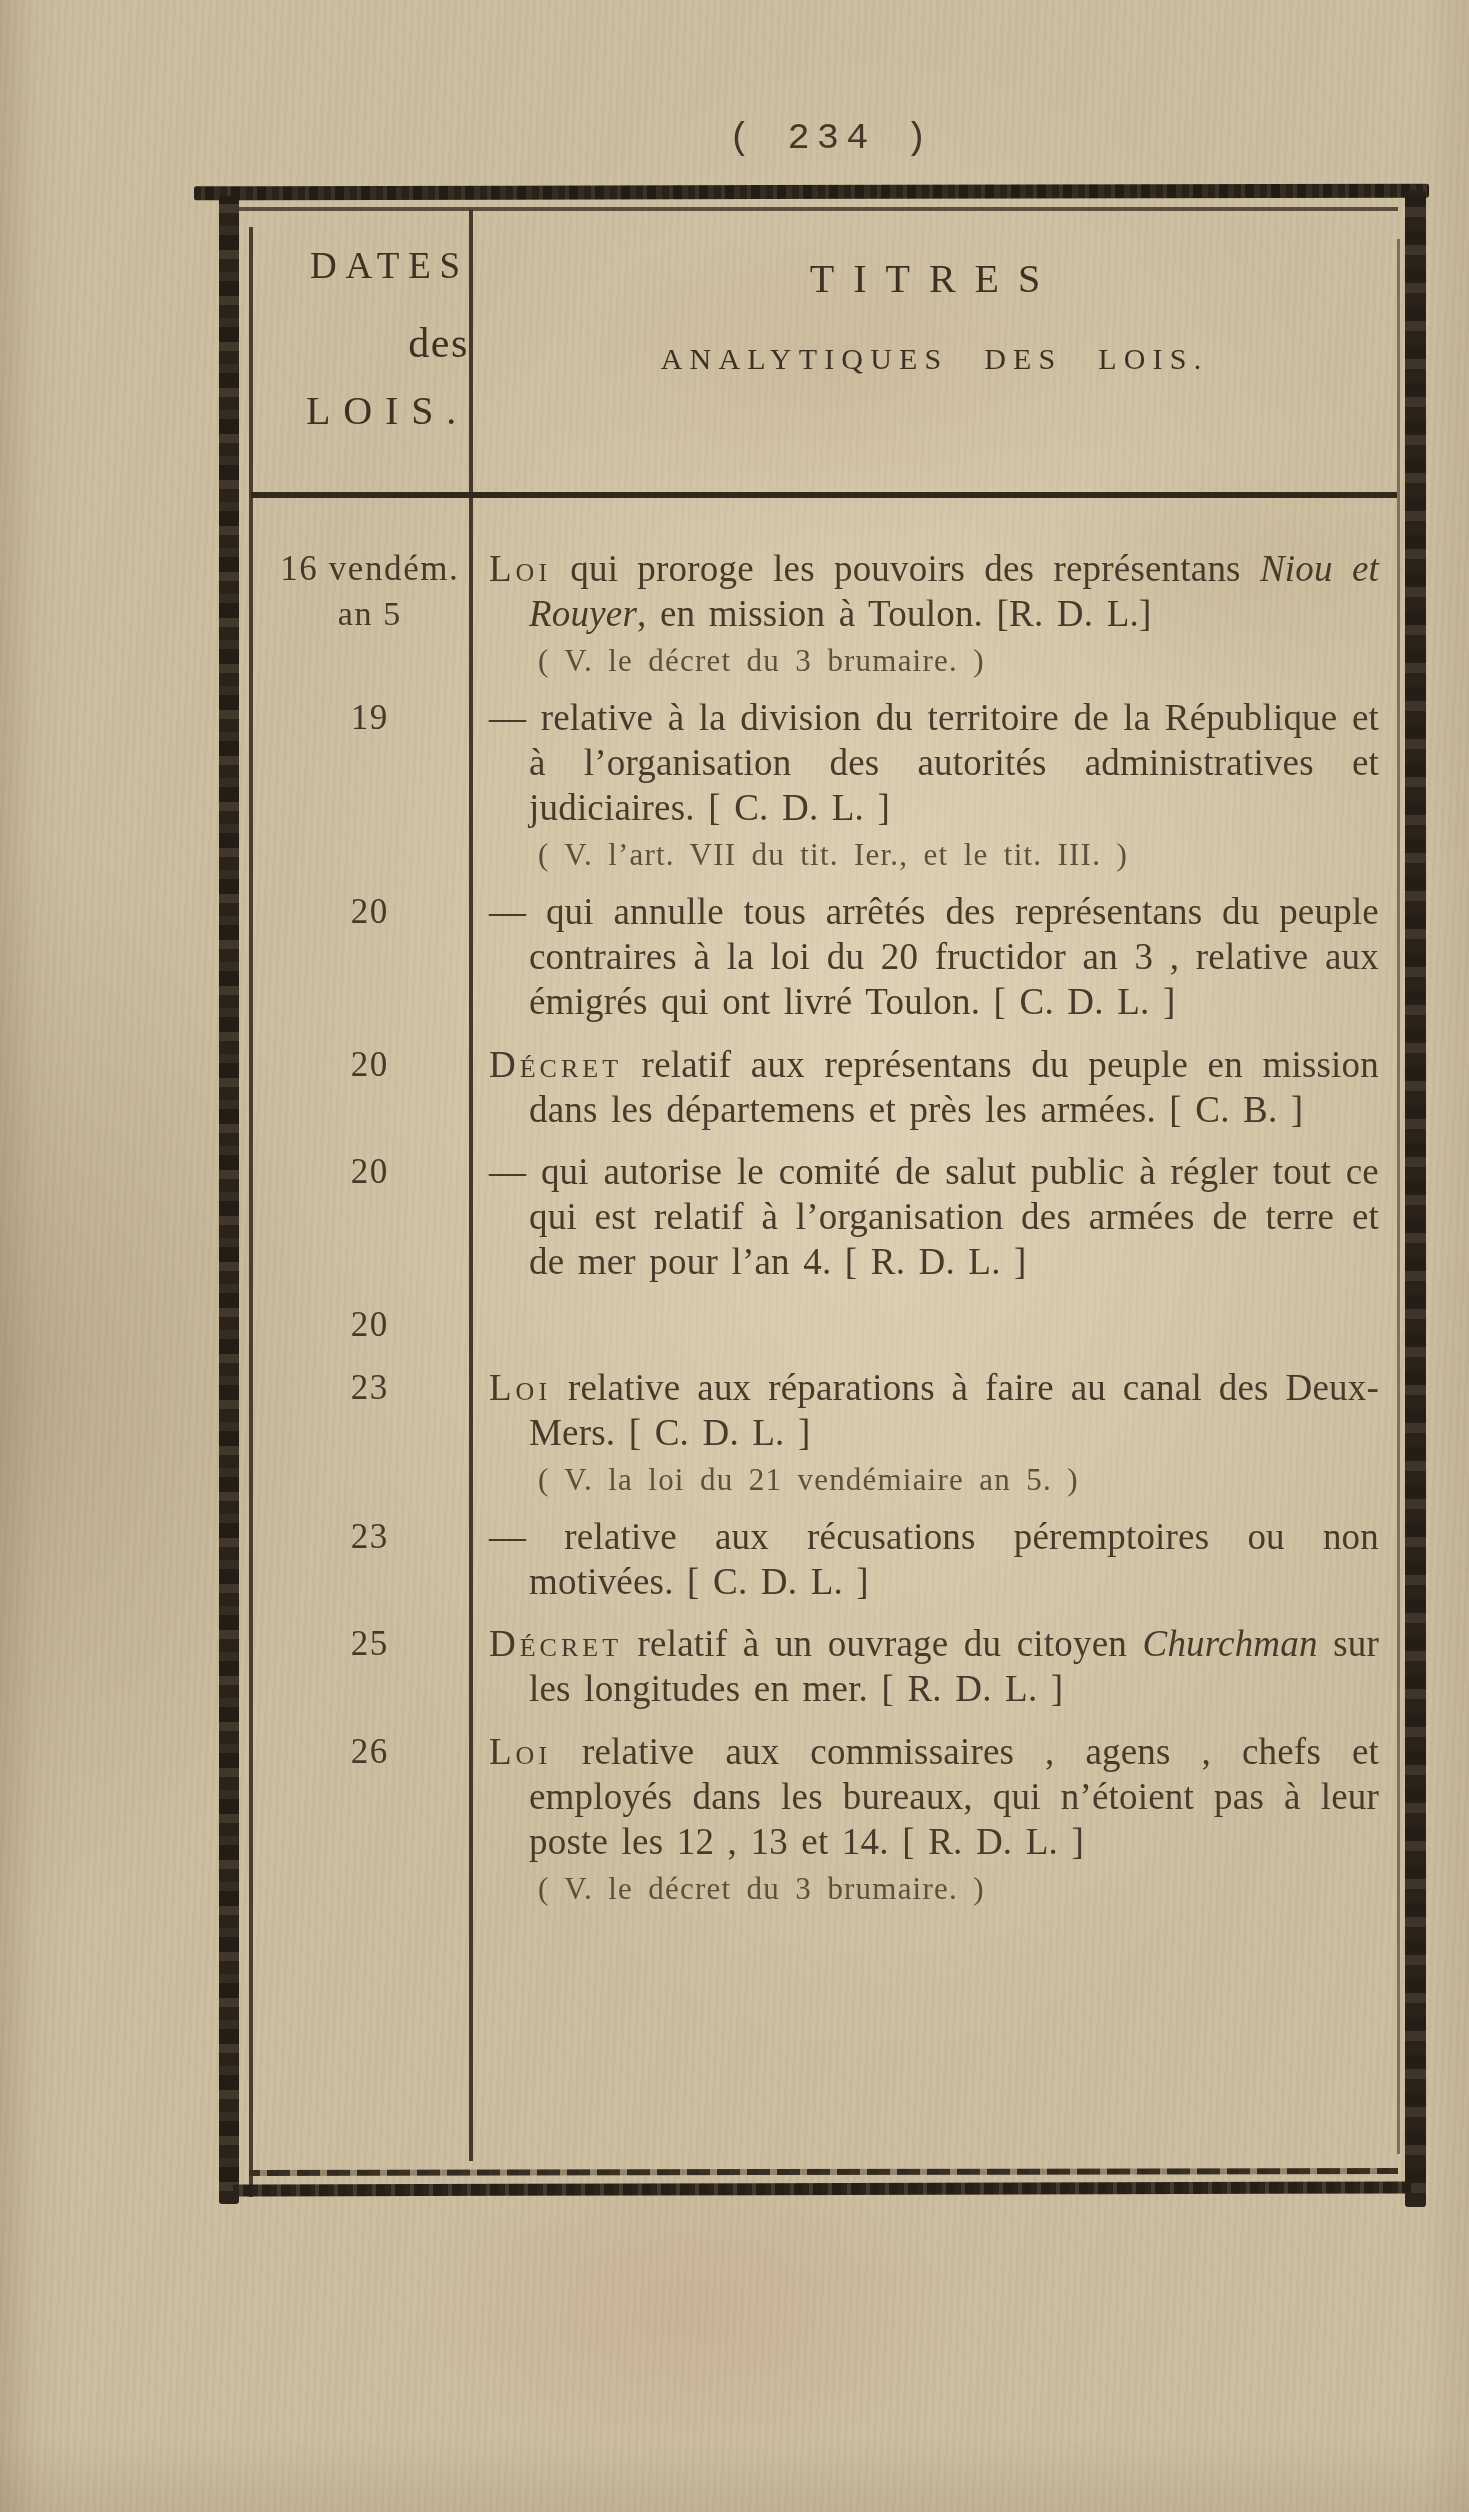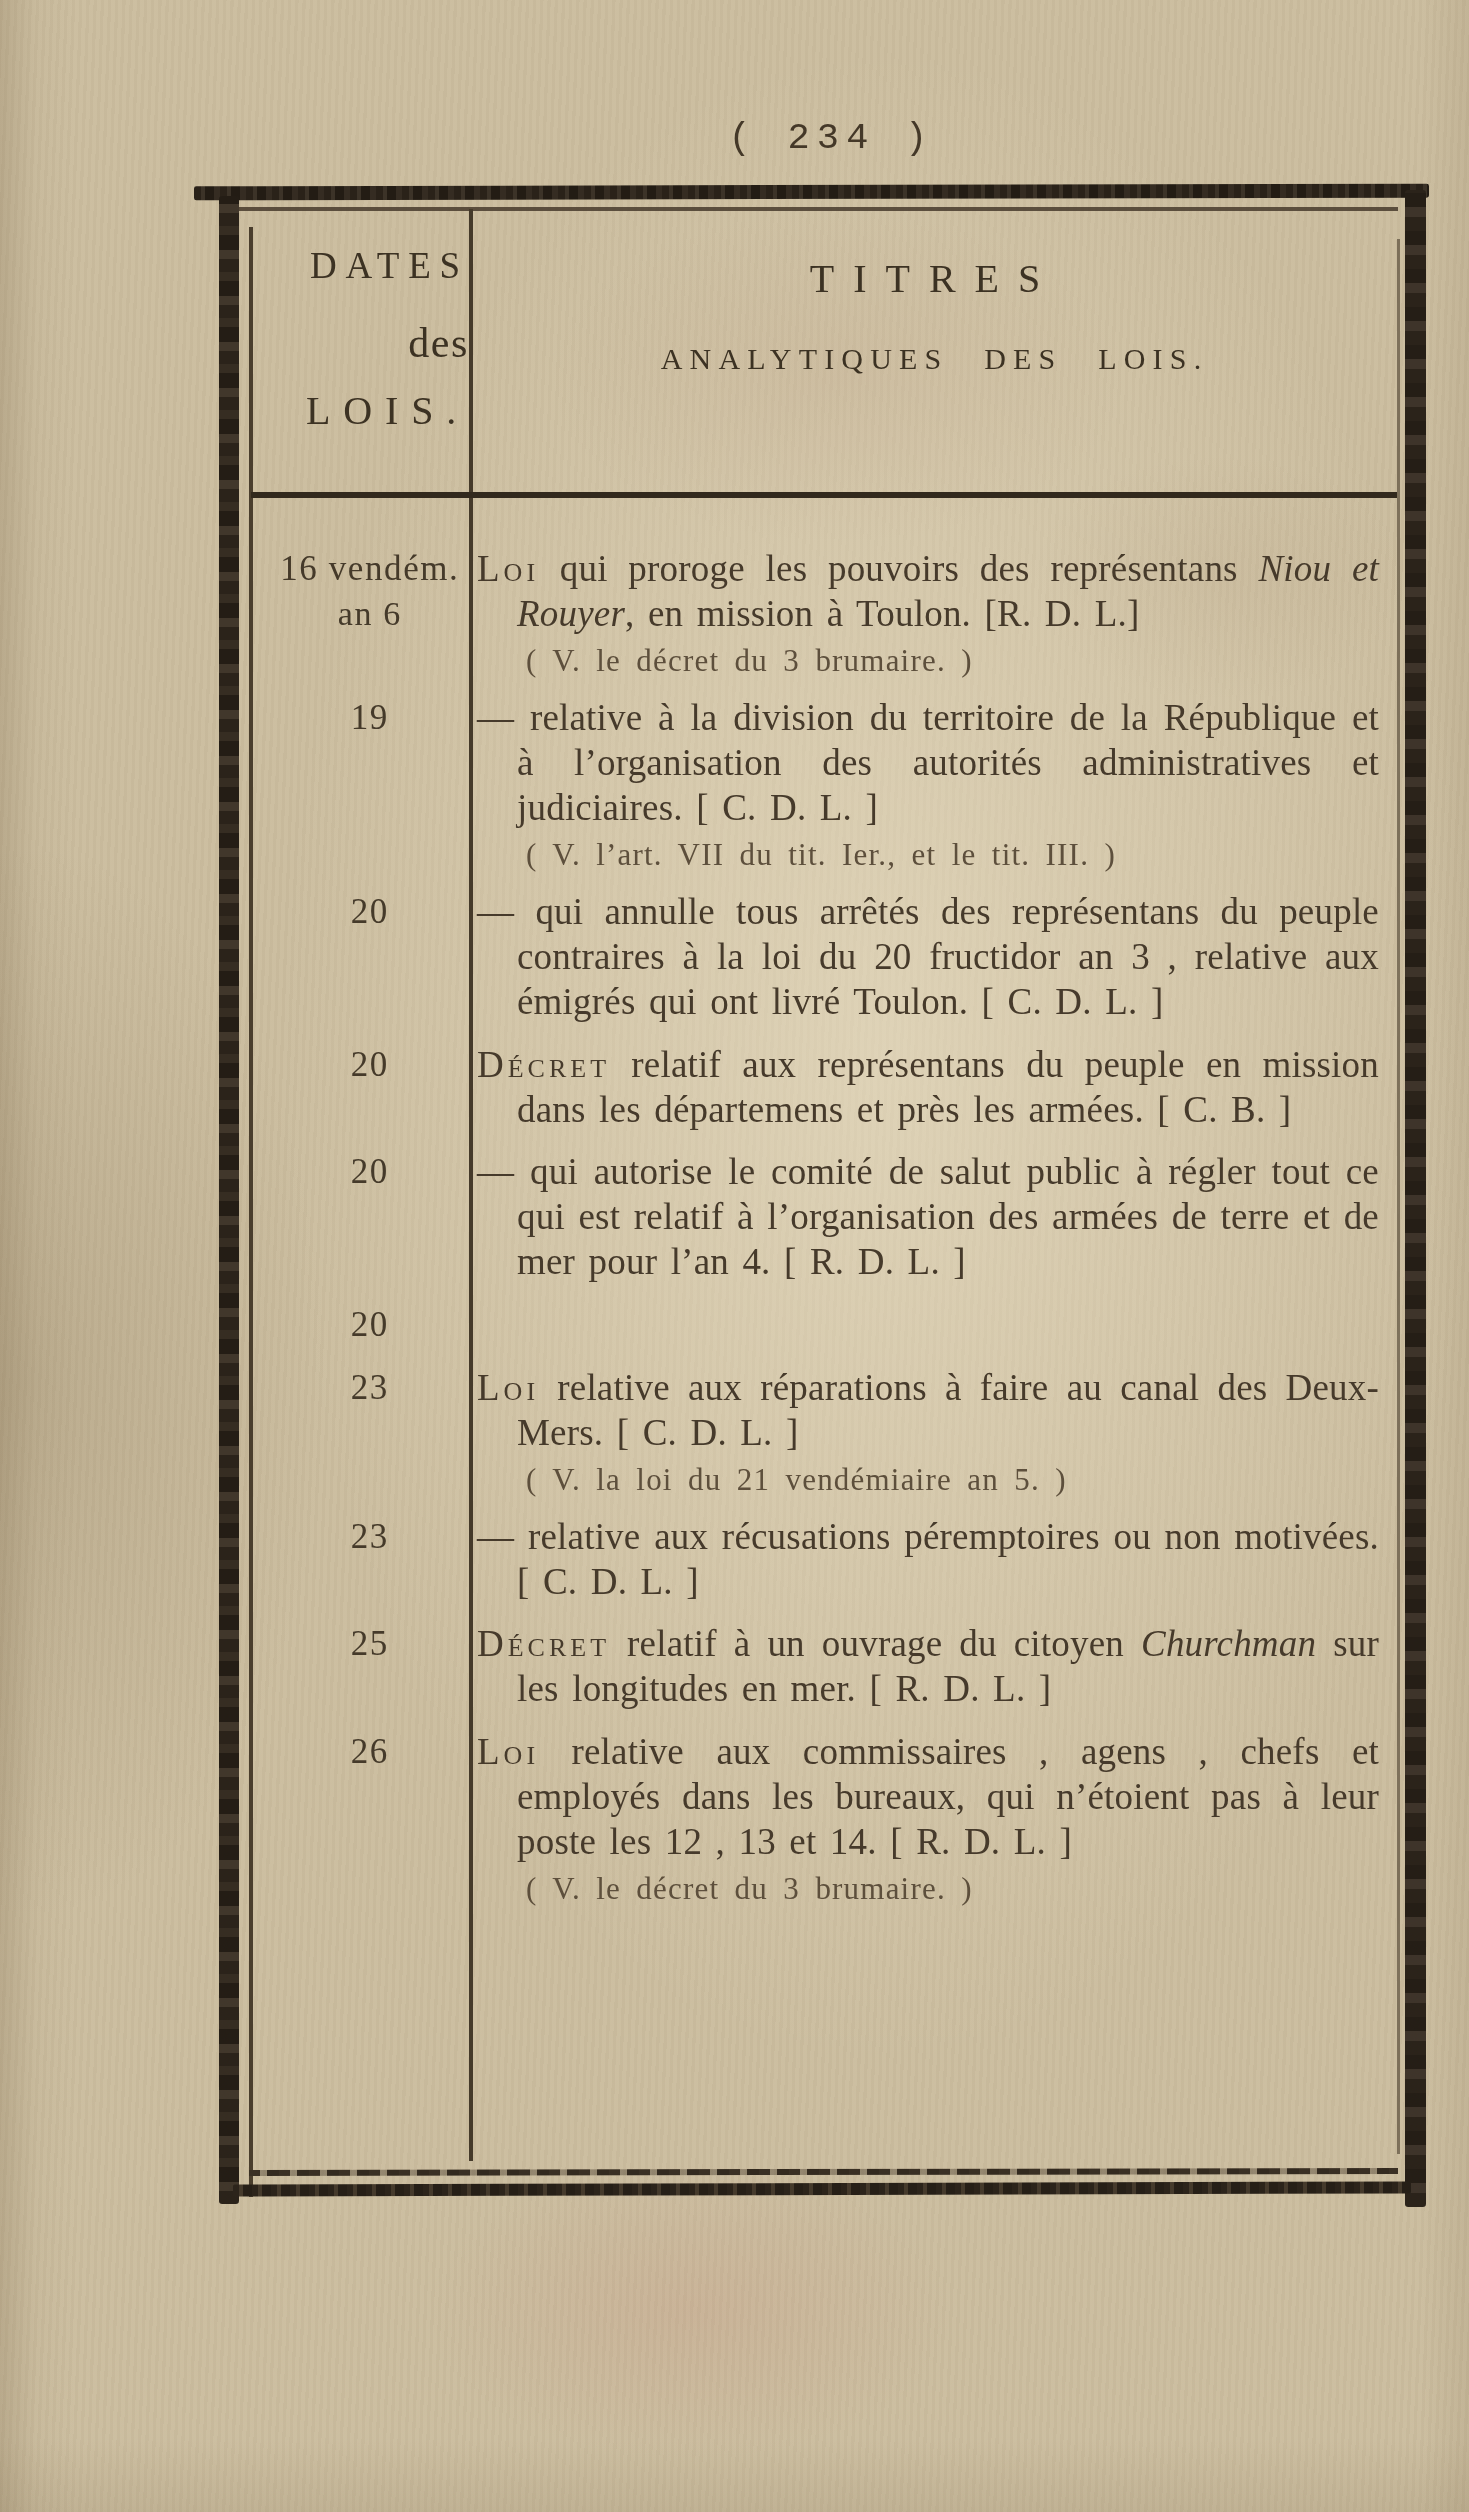--- a/index.html
+++ b/index.html
@@ -53,21 +53,21 @@
   .ht2{margin-top:40px;font-size:30px;letter-spacing:7.2px;word-spacing:21px;}
   
   .tbody{position:absolute;left:253px;top:492px;width:1144px;height:1665px;
     box-sizing:border-box;padding-top:54px;overflow:hidden;}
   .row{display:flex;align-items:flex-start;margin-top:17.6px;}
   .row:first-child{margin-top:0;}
   .dcell{flex:none;width:216px;box-sizing:border-box;padding-left:17.6px;text-align:center;
     font-size:35px;line-height:45px;letter-spacing:1.6px;color:#453a2a;}
   .dcell .d2{font-size:34px;}
   .dcell div:empty{display:none;}
-  .tcell{flex:none;width:910px;box-sizing:border-box;padding-left:8px;}
+  .tcell{flex:none;width:910px;box-sizing:border-box;padding-left:20px;}
   .entry{margin:0;font-size:37px;line-height:45px;text-align:justify;
     padding-left:40px;text-indent:-40px;word-spacing:4px;letter-spacing:0.2px;color:#463a2b;}
   .note{margin:10.4px 0 1.6px 49px;font-size:31px;line-height:29.5px;
     letter-spacing:1.2px;word-spacing:6.4px;color:#5d4f3c;}
   .note:empty{display:none;}
   .lead{font-variant:small-caps;letter-spacing:4px;}
   .it{font-style:italic;}
 </style>
 </head>
 <body>
@@ -95,21 +95,21 @@
   <div class="hdr-titres">
     <div class="ht1">TITRES</div>
     <div class="ht2">ANALYTIQUES DES LOIS.</div>
   </div>
 
   <div class="tbody">
 
     <div class="row">
       <div class="dcell">
           <div>16 vendém.</div>
-          <div class="d2">an 6</div>
+          <div class="d2">an 5</div>
         </div>
       <div class="tcell">
         <p class="entry"><span class="lead">Loi</span><span> qui proroge les pouvoirs des représentans </span><span class="it">Niou et Rouyer</span><span>, en mission à Toulon. [R. D. L.]</span></p>
         <p class="note">( V. le décret du 3 brumaire. )</p>
       </div>
     </div>
 
     <div class="row">
       <div class="dcell">
           <div>19</div>

